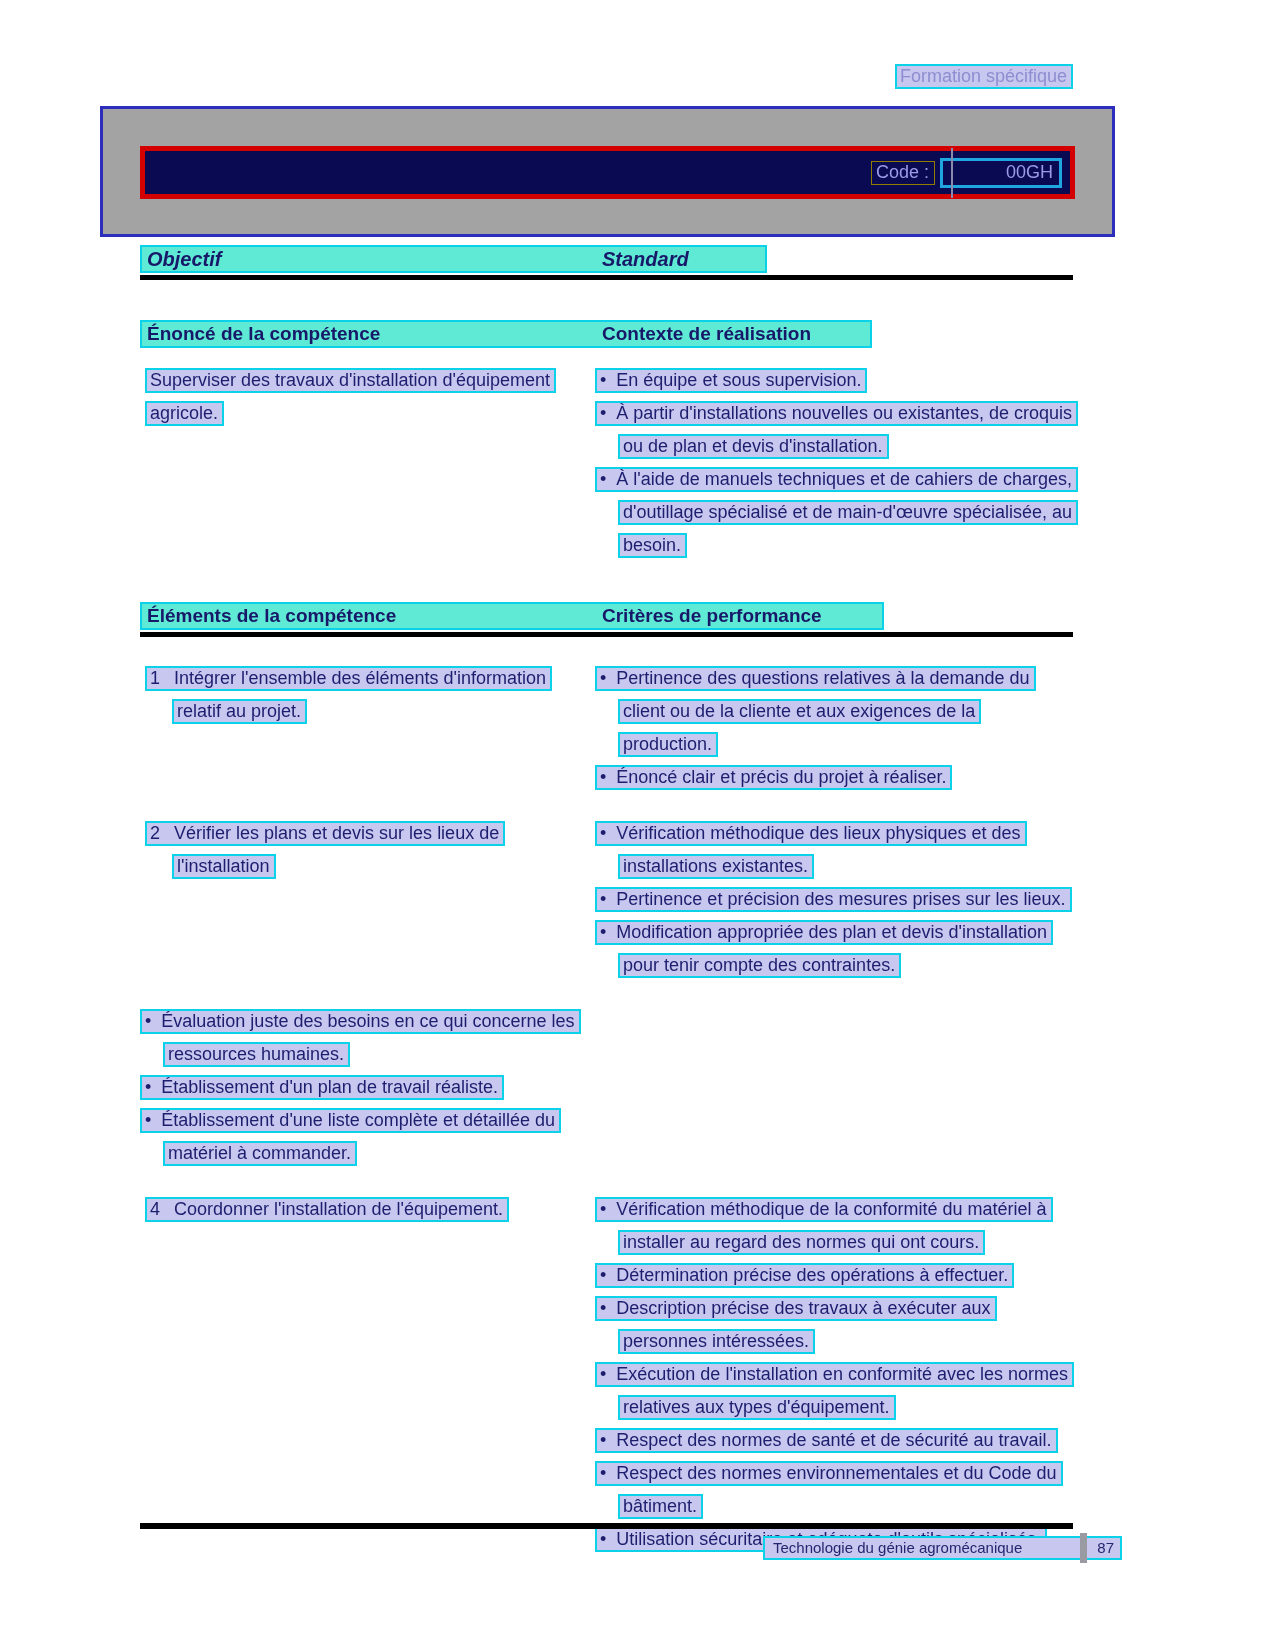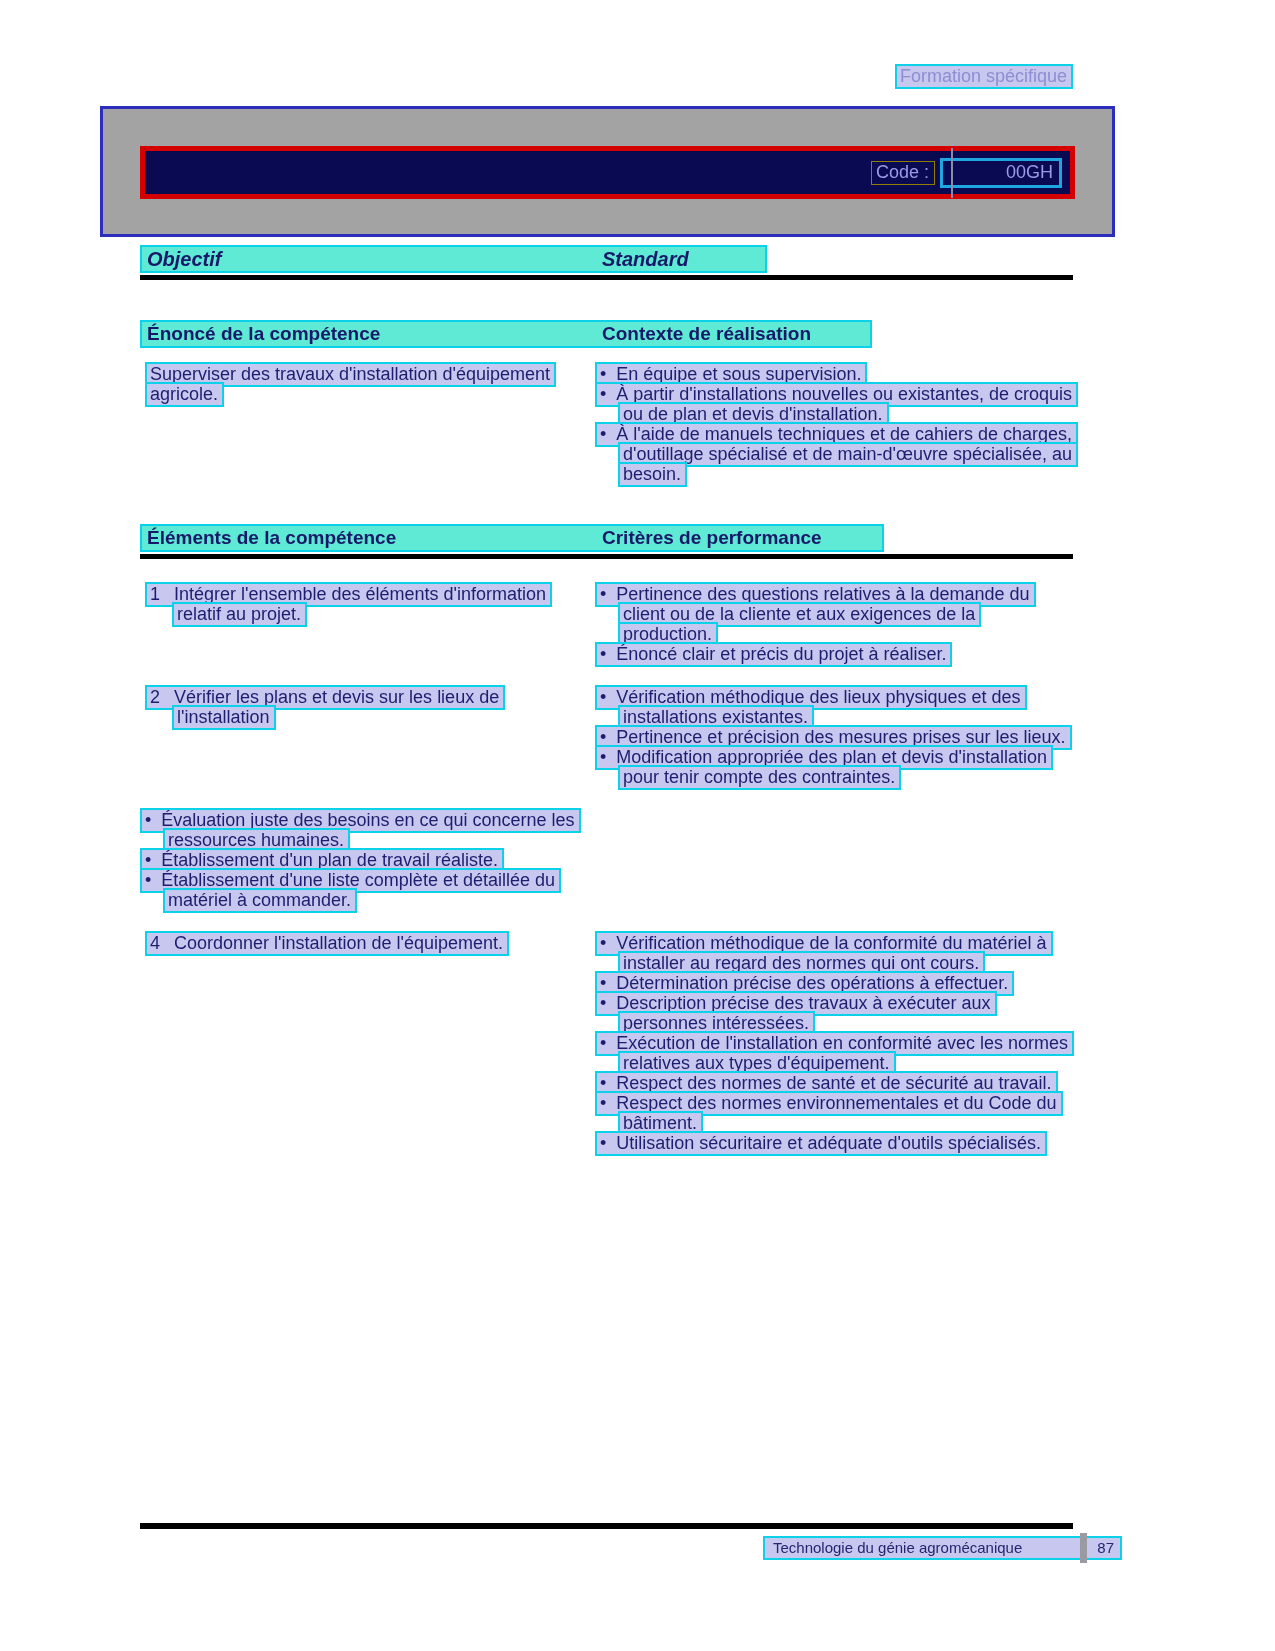--- a/index.html
+++ b/index.html
@@ -38,21 +38,21 @@
   .band{
     background:#5eead4;border:2px solid #0bd2e8;box-sizing:border-box;
     display:grid;grid-template-columns:455px auto;align-items:center;
     padding-left:5px;height:28px;font-weight:bold;font-size:19px;color:#181868;
   }
   .band-objectif{margin-top:8px;width:627px;font-style:italic;font-size:20px;}
   .band-enonce{margin-top:40px;width:732px;}
   .band-elements{margin-top:40px;width:744px;}
   .rule{height:5px;background:#000;margin-top:2px;}
 
-  .row{display:grid;grid-template-columns:455px auto;font-size:18px;line-height:20px;}
+  .row{display:grid;grid-template-columns:455px auto;font-size:18px;line-height:33px;}
   .row-enonce{margin-top:16px;}
   .row-element-first{margin-top:25px;}
   .row-element{margin-top:23px;}
   .left-cell{padding-left:5px;padding-right:30px;box-sizing:border-box;}
   .plain-para{}
   .num-para{padding-left:27px;text-indent:-27px;}
   .num{padding-right:14px;}
   .bullet-para{padding-left:23px;text-indent:-23px;}
   .bullet{padding-right:10px;}
 

